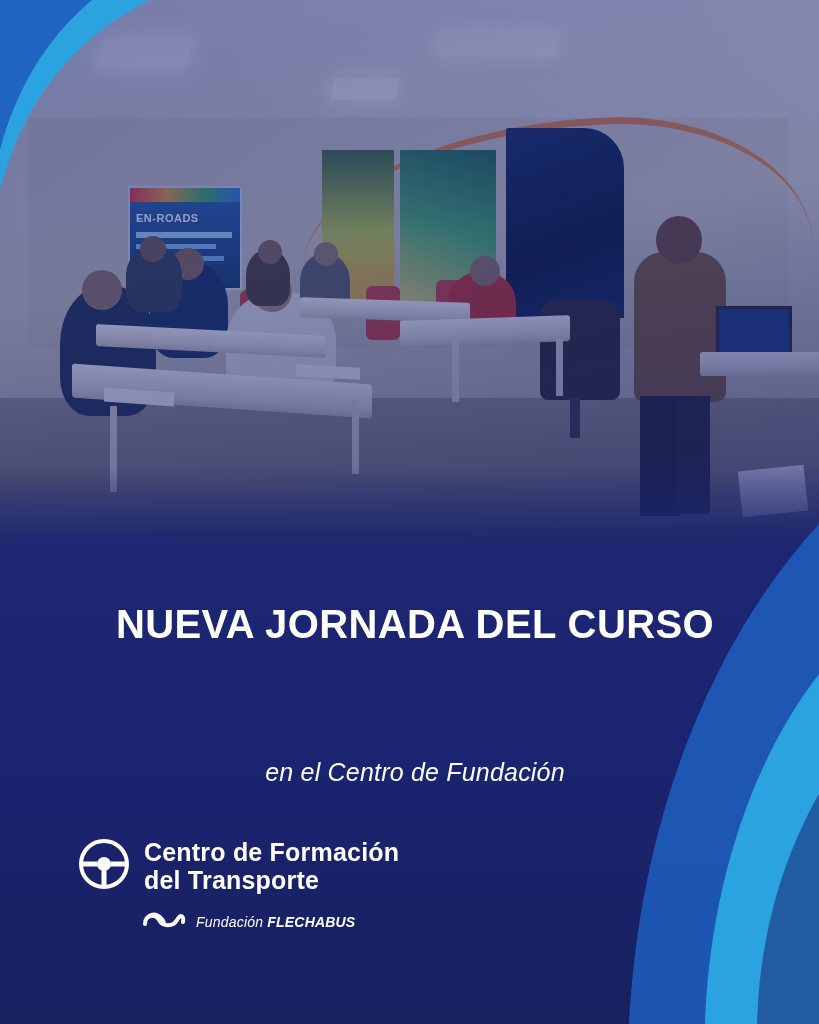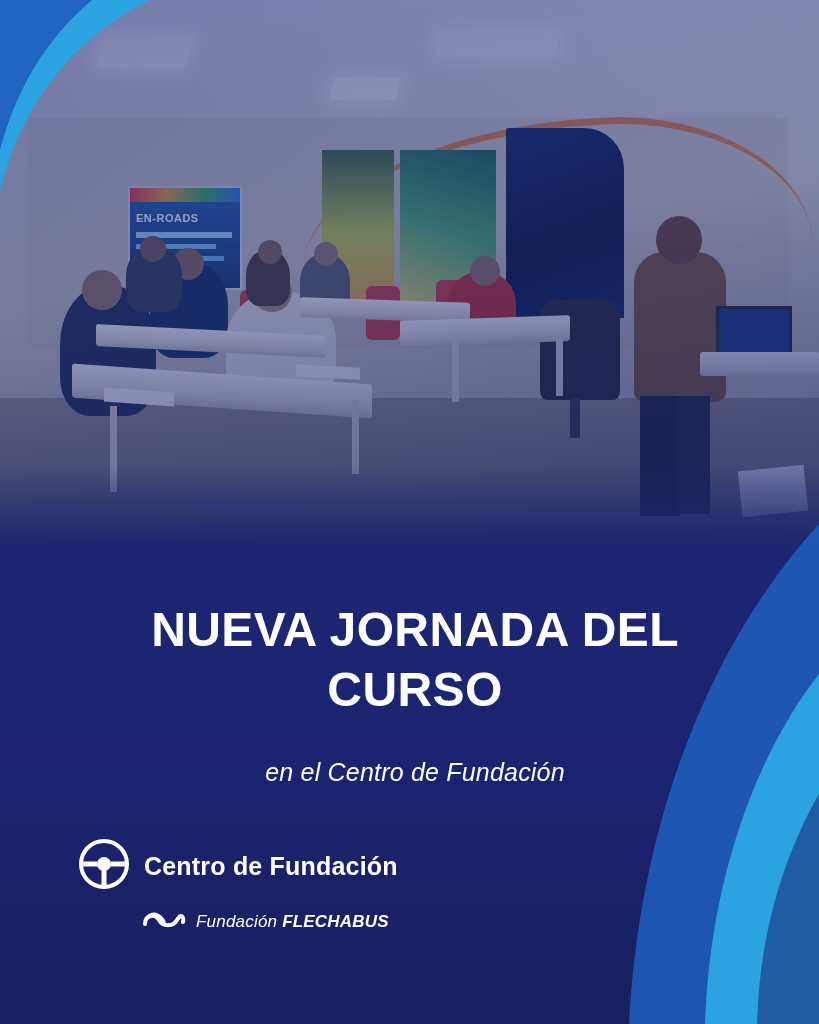--- a/index.html
+++ b/index.html
@@ -152,21 +152,21 @@
     height: 476px;
     background: linear-gradient(180deg,#1d2673 0%, #1b2471 40%, #182060 100%);
   }
   .headline {
     position: absolute;
     left: 70px;
     top: 52px;
     width: 690px;
     text-align: center;
     color: #ffffff;
-    font-size: 48px;
+    font-size: 40px;
     font-weight: bold;
     line-height: 1.24;
     letter-spacing: 0.4px;
   }
   .subhead {
     position: absolute;
     left: 70px;
     top: 210px;
     width: 690px;
     text-align: center;
@@ -199,21 +199,21 @@
   }
   .found-row {
     display: flex;
     align-items: center;
     gap: 10px;
     margin-top: 16px;
     margin-left: 64px;
   }
   .found-text {
     color: #ffffff;
-    font-size: 17px;
+    font-size: 14px;
     font-style: italic;
     letter-spacing: 0.2px;
   }
   .found-text b { font-style: italic; font-weight: bold; }
 </style>
 </head>
 <body>
 
 <div class="poster">
 
@@ -310,21 +310,22 @@
         <span class="wheel-icon">
           <svg width="52" height="52" viewBox="0 0 52 52">
             <circle cx="26" cy="26" r="23" fill="none" stroke="#ffffff" stroke-width="4"></circle>
             <circle cx="26" cy="26" r="7" fill="#ffffff"></circle>
             <rect x="3.5" y="23.5" width="16" height="5" fill="#ffffff"></rect>
             <rect x="32.5" y="23.5" width="16" height="5" fill="#ffffff"></rect>
             <rect x="23.5" y="32.5" width="5" height="16" fill="#ffffff"></rect>
           </svg>
         </span>
         <span class="logo-text">
-          <span>Centro de Fundación</span><br>
+          <span>Centro de Formación</span><br>
+          <span>del Transporte</span>
         </span>
       </div>
 
       <div class="found-row">
         <span>
           <svg width="44" height="20" viewBox="0 0 44 20">
             <path d="M3,14 C3,5 13,3 17,10 C21,17 31,17 35,10 C39,3 42,6 41,12" fill="none" stroke="#ffffff" stroke-width="4" stroke-linecap="round"></path>
             <path d="M7,6 C13,2 19,6 22,12" fill="none" stroke="#ffffff" stroke-width="3.5" stroke-linecap="round"></path>
           </svg>
         </span>

